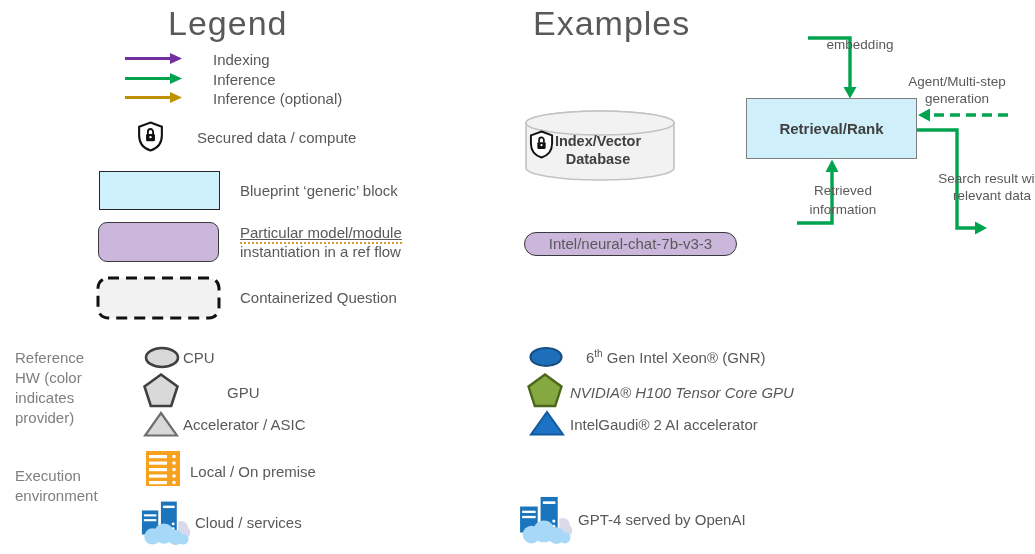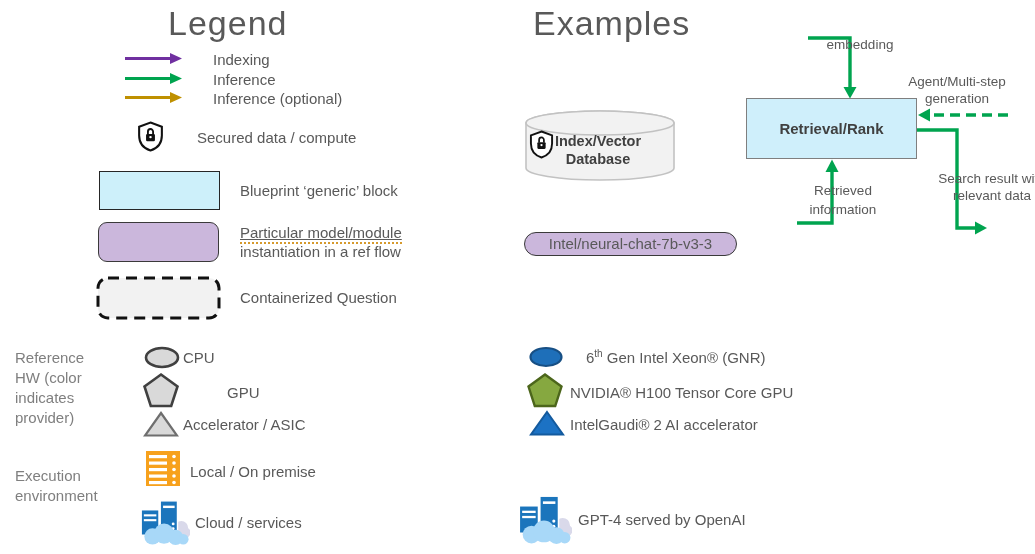--- a/index.html
+++ b/index.html
@@ -206,21 +206,21 @@
   </div>
   <div class="abs lbl" style="left:570px;top:348px;margin-left:16px;">
     <span>6</span><sup>th</sup><span> Gen Intel Xeon® (GNR)</span>
   </div>
 
   <div class="abs" style="left:526px;top:372px;">
     <svg width="38" height="36" viewBox="0 0 38 36">
         <polygon points="19,2.5 35.5,14.5 29.2,34 8.8,34 2.5,14.5" fill="#86A840" stroke="#4C661B" stroke-width="2.4"></polygon>
       </svg>
   </div>
-  <div class="abs lbl" style="left:570px;top:384px;">NVIDIA® H100 Tensor Core GPU</div>
+  <div class="abs lbl" style="left:570px;top:384px;font-style:italic;">NVIDIA® H100 Tensor Core GPU</div>
 
   <div class="abs" style="left:529px;top:409px;">
     <svg width="36" height="28">
         <polygon points="18,3 34,25.5 2,25.5" fill="#1C72C4" stroke="#135A9E" stroke-width="2"></polygon>
       </svg>
   </div>
   <div class="abs lbl" style="left:570px;top:416px;">IntelGaudi® 2 AI accelerator</div>
 
   <div class="abs" style="left:518px;top:493px;">
     <svg width="54" height="52" viewBox="0 0 52 50">

